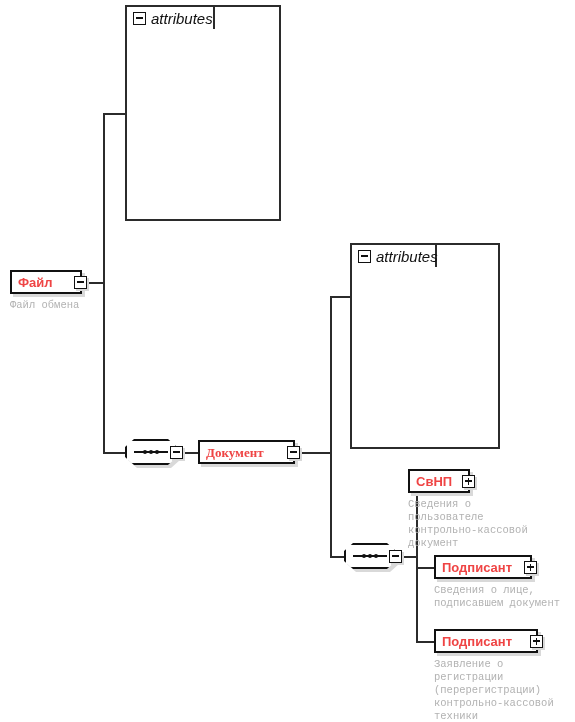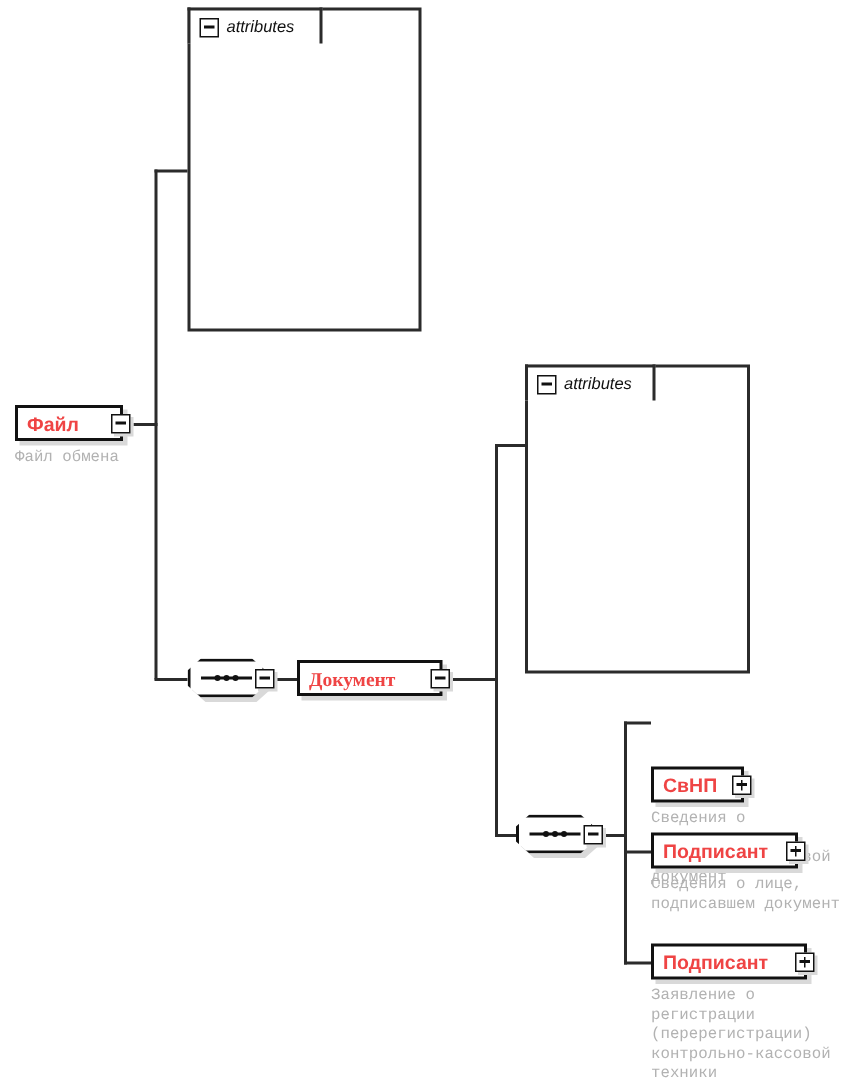--- a/index.html
+++ b/index.html
@@ -42,21 +42,21 @@
     border-bottom: none;
     background: #fff;
     height: 24px;
     display: flex;
     align-items: center;
     padding-left: 6px;
     z-index: 3;
   }
   .attrbox .tab .attr-label {
     font-style: italic;
-    font-size: 11px;
+    font-size: 15px;
     color: #111;
     margin-left: 5px;
     white-space: nowrap;
   }
   .attrbox .body {
     position: absolute;
     left: 0;
     box-sizing: border-box;
     border: 2px solid #2b2b2b;
     background: #fff;
@@ -343,21 +343,21 @@
   <div class="seq" style="left:344px; top:543px;">
     <div class="octshadow"></div>
     <div class="oct"></div>
     <div class="dots"></div>
     <div class="dot" style="left:18px;"></div>
     <div class="dot" style="left:24px;"></div>
     <div class="dot" style="left:30px;"></div>
     <div class="pm"></div>
   </div>
 
-  <div class="node" style="left:434px; top:469px; width:135px;margin-top:42px;">
+  <div class="node" style="left:408px; top:469px; width:135px;">
     <div class="nbox" style="width:62px;">
       <span class="nlabel">СвНП</span>
       <span class="pm plus"></span>
     </div>
     <div class="ndesc">Сведения о пользователе
 контрольно-кассовой
 документ</div>
   </div>
 
   <div class="node" style="left:434px; top:555px; width:135px;">

